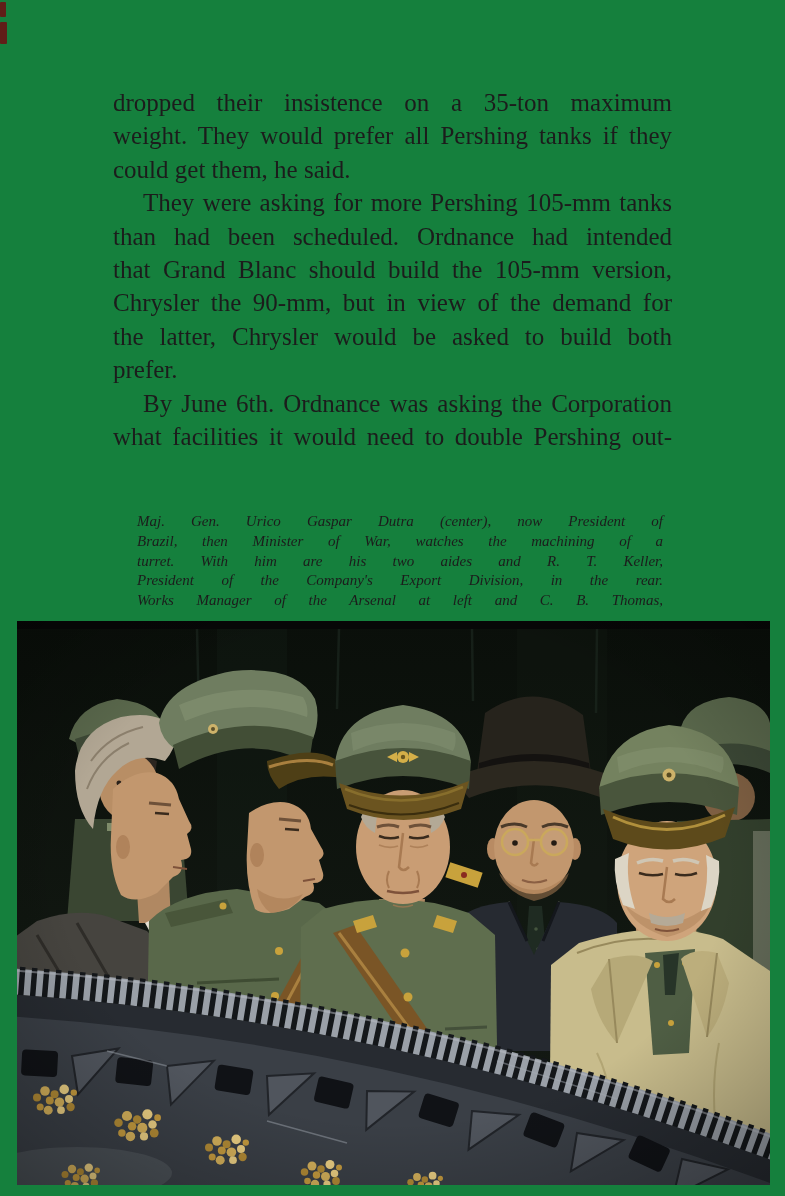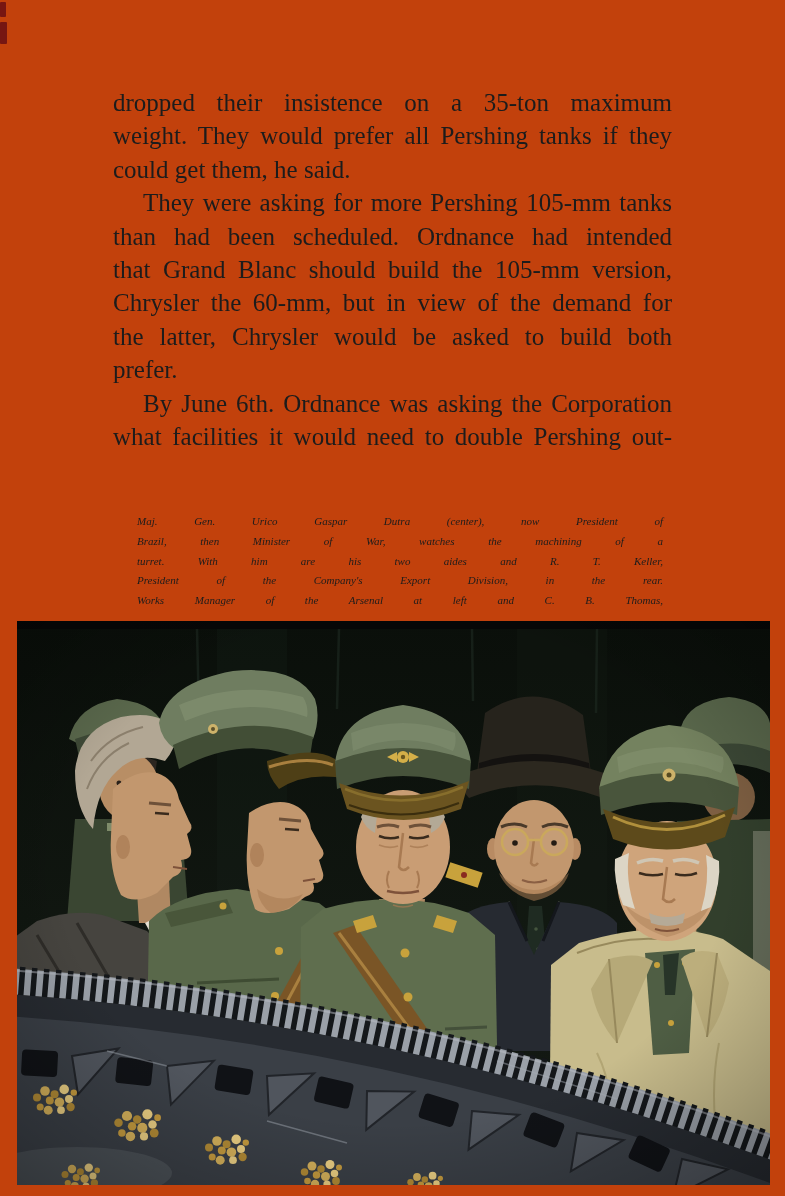--- a/index.html
+++ b/index.html
@@ -1,39 +1,39 @@
 <!DOCTYPE html>
 <html><head>
 <meta charset="utf-8">
 <style>
   html,body{margin:0;padding:0;background:#e8e8e6;}
   .page{
     position:relative; width:785px; height:1196px;
-    background:#c2410c; overflow:hidden;
+    background:#15803d; overflow:hidden;
     font-family:"Liberation Serif","DejaVu Serif",serif;
     color:#1c1c1c;
   }
   .edge-mark{position:absolute; left:0; background:#6b1013; opacity:.88; border-radius:1px;}
   .edge-mark-1{top:2px; width:6px; height:15px;}
   .edge-mark-2{top:22px; width:7px; height:22px;}
   .text-column{
     position:absolute; left:113px; top:86px; width:559px;
   }
   .body-line{
     font-size:25px; line-height:33.4px;
     text-align:justify; text-align-last:justify; -moz-text-align-last:justify;
     white-space:normal;
   }
   .body-line.end{text-align-last:left; -moz-text-align-last:left;}
   .body-line.ind{padding-left:30px;}
   .caption{
     position:absolute; left:137px; top:512px; width:526px;
   }
   .caption-line{
-    font-style:italic; font-size:11px; line-height:19.8px;
+    font-style:italic; font-size:15px; line-height:19.8px;
     text-align:justify; text-align-last:justify; -moz-text-align-last:justify;
   }
   .photo{
     position:absolute; left:17px; top:621px; width:753px; height:564px;
     background:#0e130e;
   }
   .photo svg{display:block; width:753px; height:564px;}
 </style>
 </head>
 <body>
@@ -46,21 +46,21 @@
   <main class="text-column">
     <div>
       <div class="body-line">dropped their insistence on a 35-ton maximum</div>
       <div class="body-line">weight. They would prefer all Pershing tanks if they</div>
       <div class="body-line end">could get them, he said.</div>
     </div>
     <div>
       <div class="body-line ind">They were asking for more Pershing 105-mm tanks</div>
       <div class="body-line">than had been scheduled. Ordnance had intended</div>
       <div class="body-line">that Grand Blanc should build the 105-mm version,</div>
-      <div class="body-line">Chrysler the 60-mm, but in view of the demand for</div>
+      <div class="body-line">Chrysler the 90-mm, but in view of the demand for</div>
       <div class="body-line">the latter, Chrysler would be asked to build both</div>
       <div class="body-line end">prefer.</div>
     </div>
     <div>
       <div class="body-line ind">By June 6th. Ordnance was asking the Corporation</div>
       <div class="body-line">what facilities it would need to double Pershing out-</div>
     </div>
   </main>
 
   <div class="caption">

